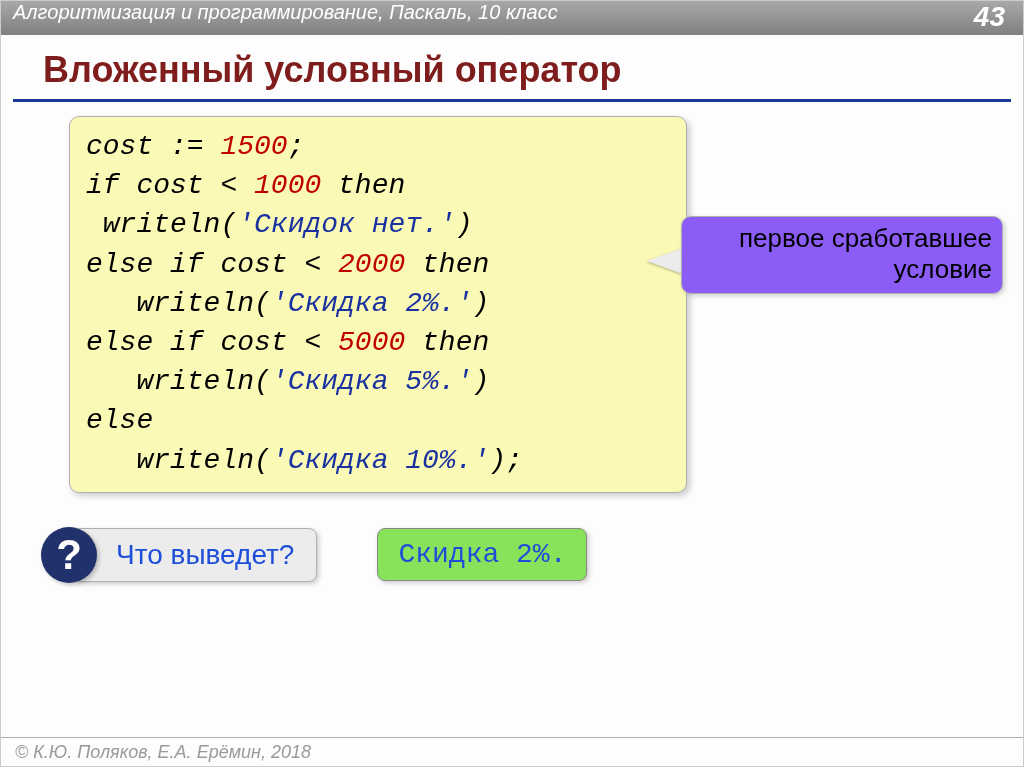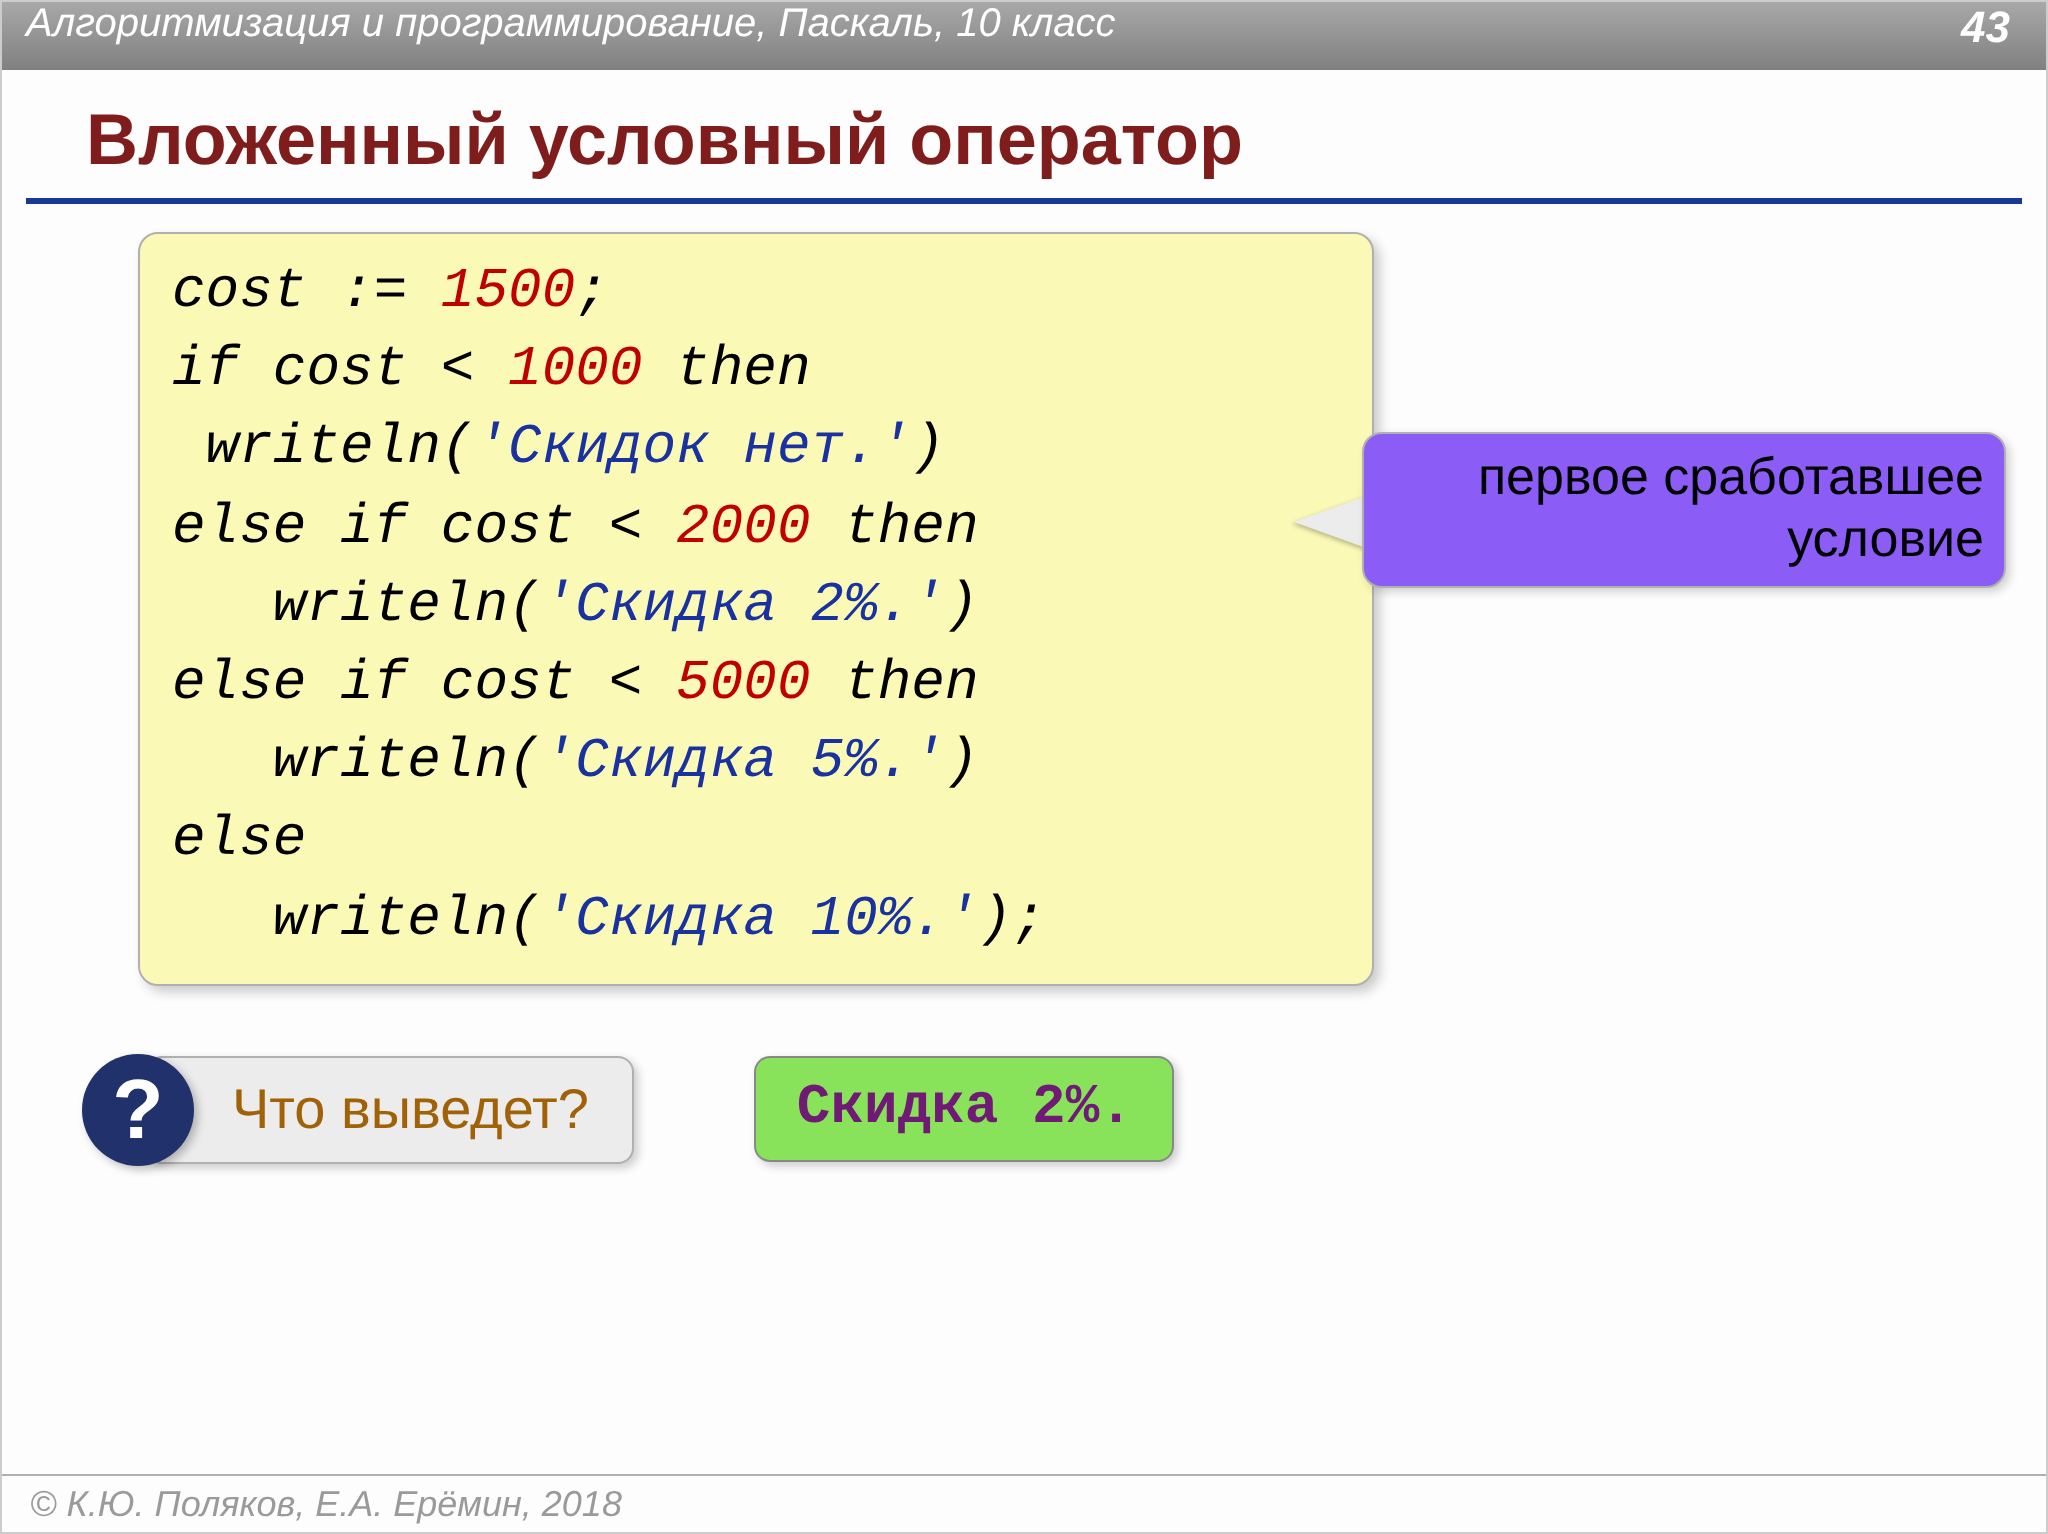--- a/index.html
+++ b/index.html
@@ -18,21 +18,21 @@
     display: flex;
     align-items: flex-start;
     justify-content: space-between;
     padding: 0 18px 0 12px;
     font-style: italic;
     font-size: 20px;
   }
   .page-num {
     font-style: italic;
     font-weight: bold;
-    font-size: 22px;
+    font-size: 28px;
   }
   .title {
     font-size: 36px;
     font-weight: bold;
     color: #7f1d1d;
     padding: 14px 0 8px 30px;
     border-bottom: 3px solid #1a3996;
     margin: 0 12px 0 12px;
   }
   .content {
@@ -102,33 +102,32 @@
     box-shadow: 2px 2px 4px rgba(0,0,0,0.25);
   }
   .q-box {
     background: #ececec;
     border: 1px solid #b0b0b0;
     border-radius: 8px;
     box-shadow: 2px 2px 5px rgba(0,0,0,0.2);
     padding: 10px 22px 10px 42px;
     margin-left: -52px;
     font-size: 28px;
-    color: #a16207;
+    color: #1d4ed8;
   }
   .ans-box {
     background: #88e35b;
     border: 1px solid #888;
     border-radius: 8px;
     box-shadow: 2px 2px 5px rgba(0,0,0,0.2);
     padding: 10px 20px;
     font-family: "Courier New", monospace;
     font-size: 28px;
-    color: #701a75;
+    color: #1d4ed8;
     margin-left: 32px;
-    font-weight: bold;
   }
   .footer {
     position: absolute;
     bottom: 0;
     left: 0; right: 0;
     border-top: 1px solid #b0b0b0;
     display: flex;
     padding: 4px 16px 3px 14px;
     font-style: italic;
     color: #9a9a9a;

